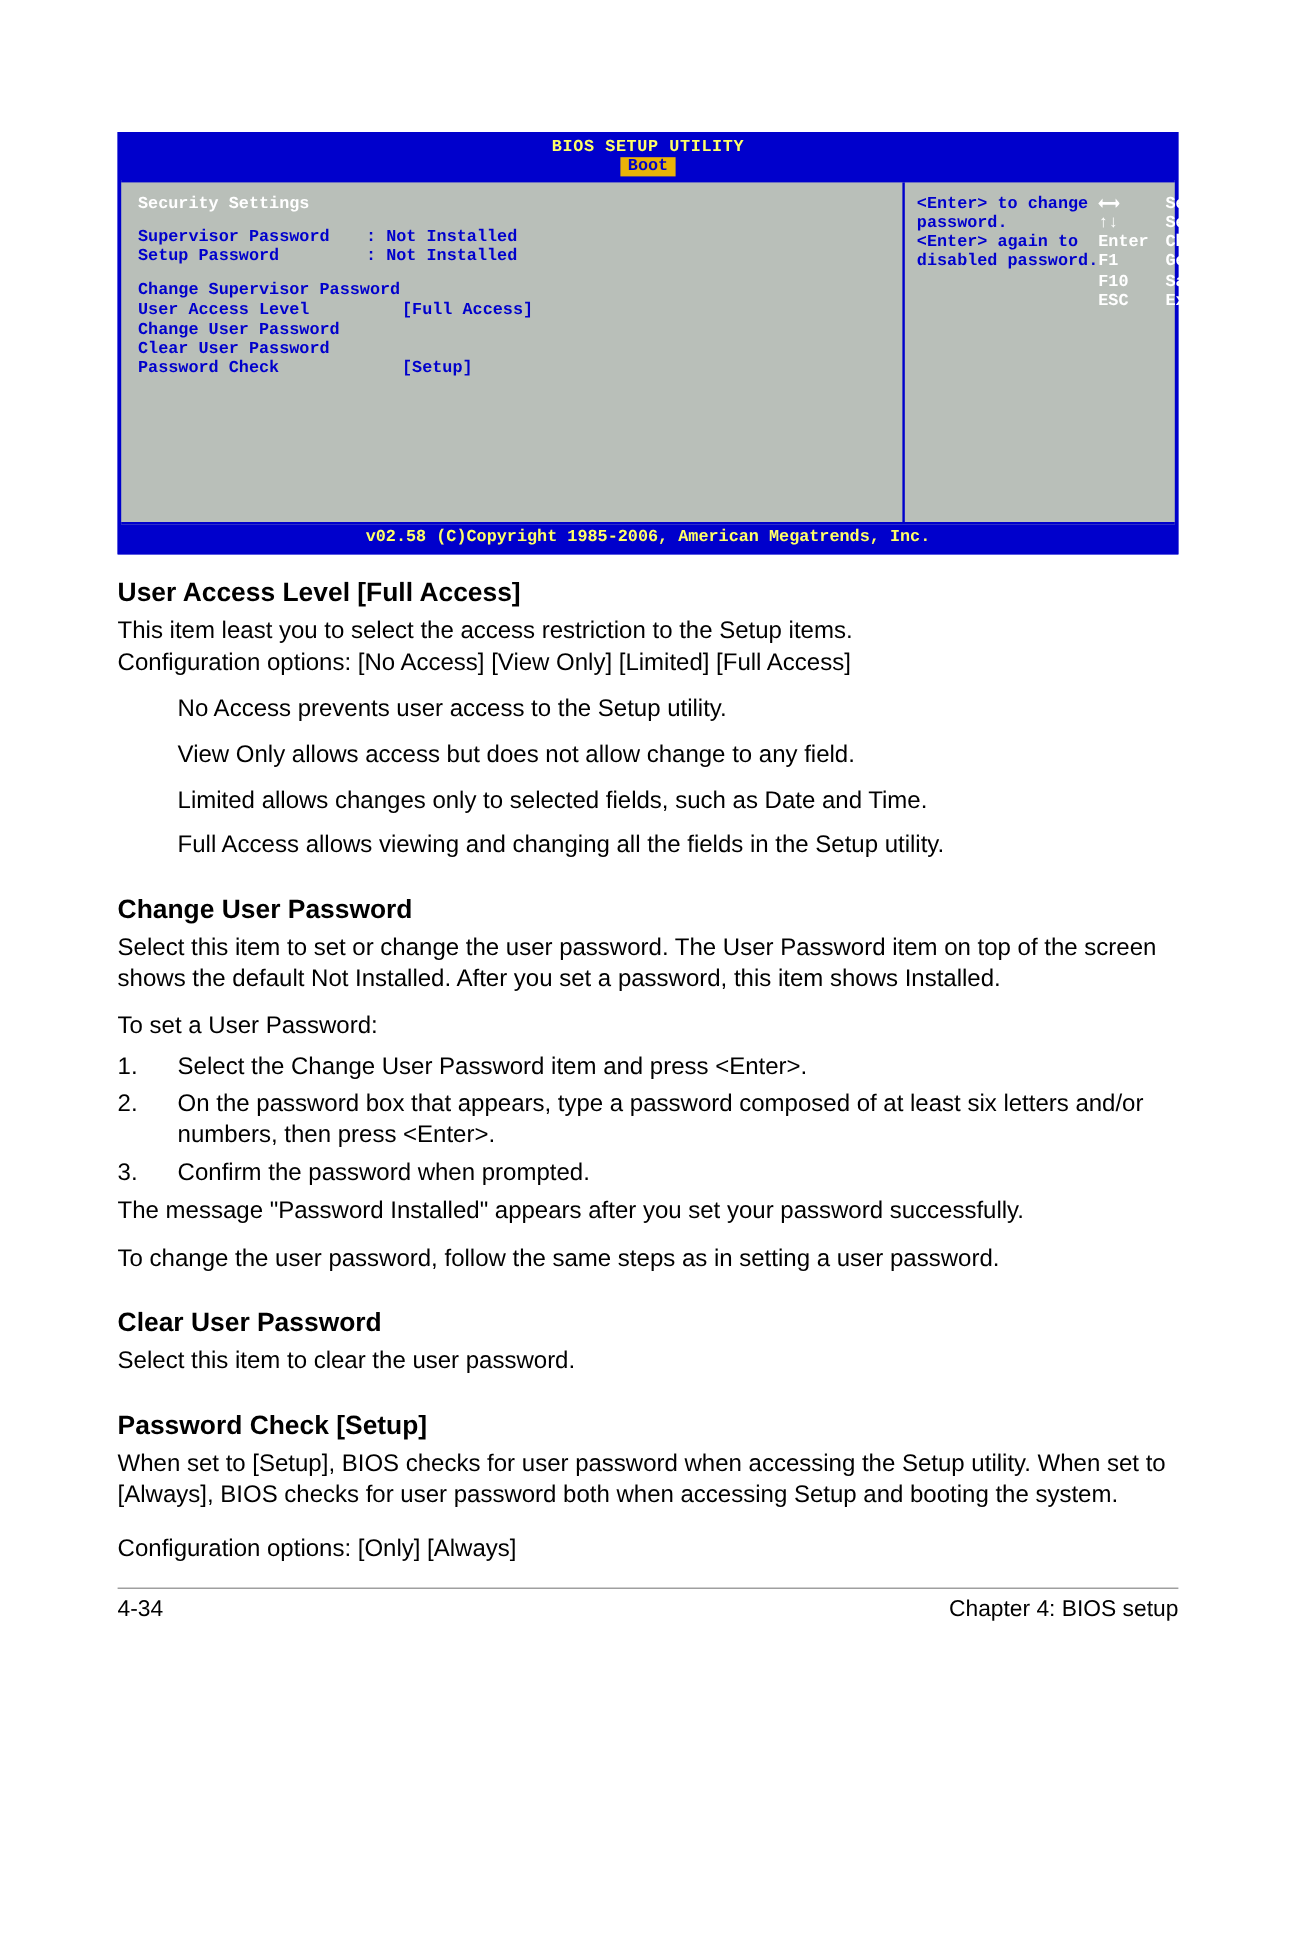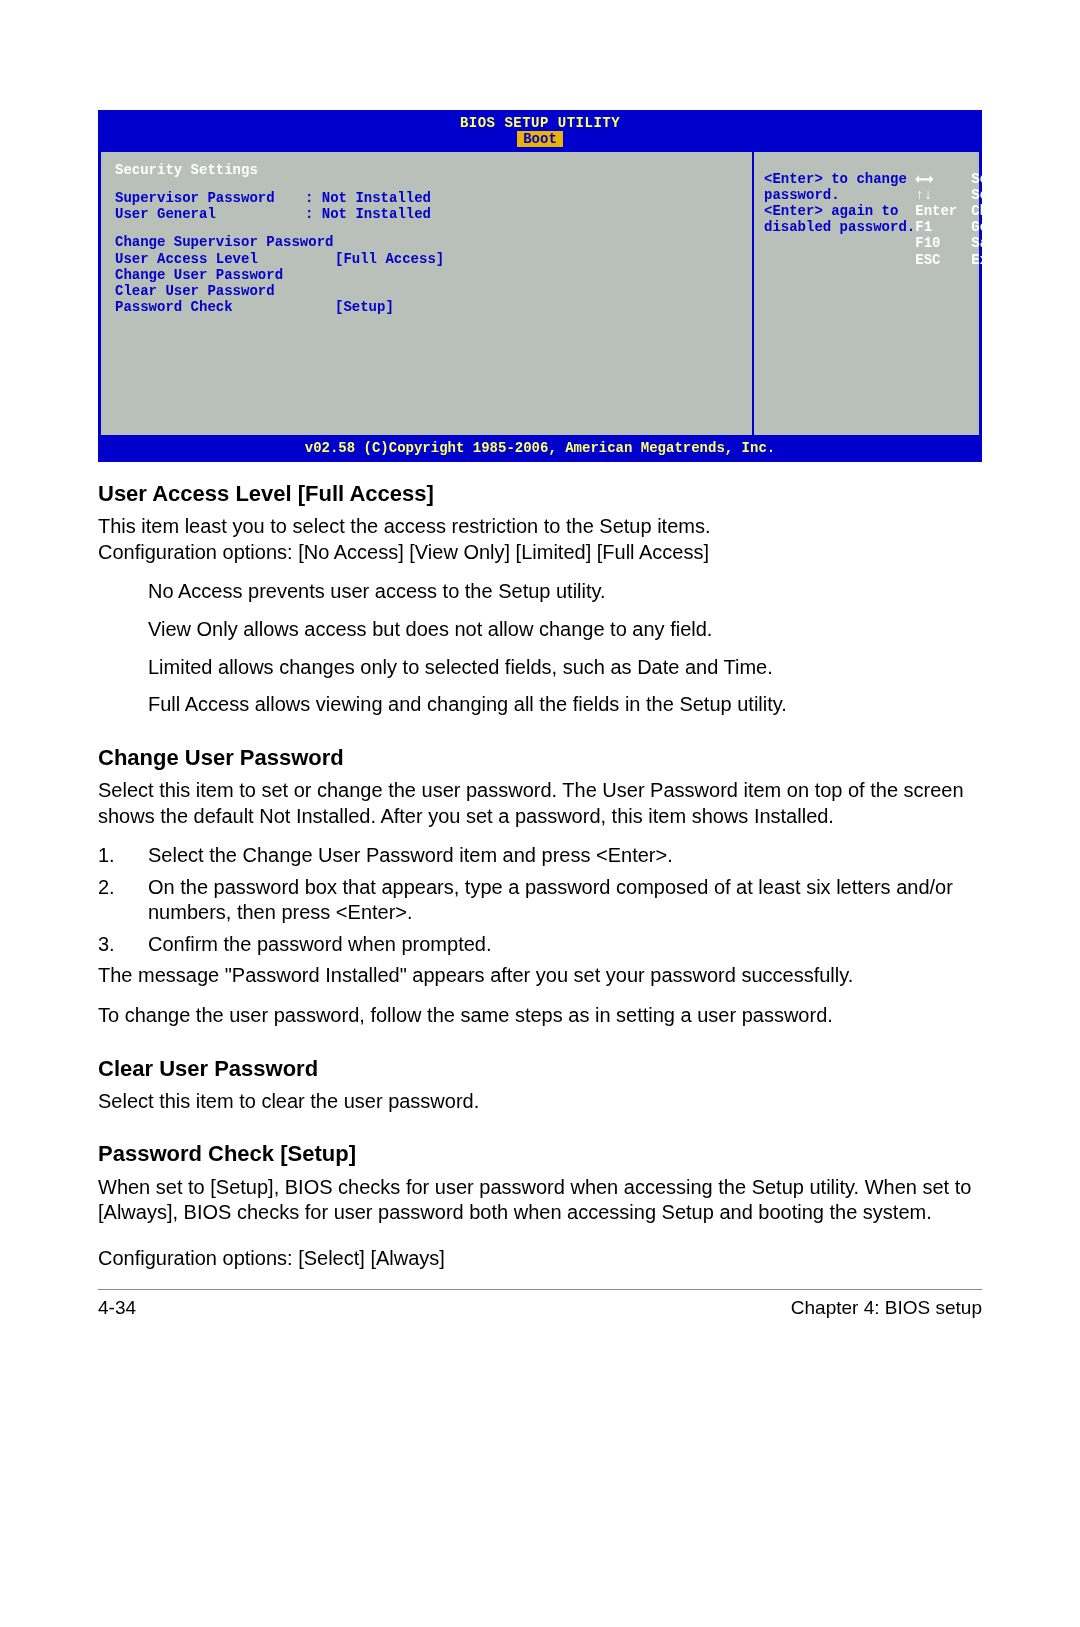--- a/index.html
+++ b/index.html
@@ -38,21 +38,21 @@
     display: inline-block;
     background: #eab308;
     color: #0000cc;
     padding: 0 6px;
   }
   .bios-body {
     display: flex;
     background: #b9bfb9;
     color: #0000cc;
     border: 2px solid #0000cc;
-    border-left: none; border-right: none; align-items: center;
+    border-left: none; border-right: none;
   }
   .bios-left {
     flex: 1;
     padding: 10px 12px 120px 14px;
     border-right: 2px solid #0000cc;
   }
   .bios-right {
     width: 225px;
     padding: 10px 10px 10px 10px;
     display: flex;
@@ -107,21 +107,21 @@
   <div class="bios">
     <div class="bios-titlebar">BIOS SETUP UTILITY</div>
     <div class="bios-tabbar">
       <span class="bios-tab">Boot</span>
     </div>
     <div class="bios-body">
       <div class="bios-left">
         <div class="bios-row bios-white">Security Settings</div>
         <div class="bios-sep"></div>
         <div class="bios-row"><span style="display:inline-block;width:190px">Supervisor Password</span><span>: Not Installed</span></div>
-        <div class="bios-row"><span style="display:inline-block;width:190px">User General</span><span>: Not Installed</span></div>
+        <div class="bios-row"><span style="display:inline-block;width:190px">Setup Password</span><span>: Not Installed</span></div>
         <div class="bios-sep"></div>
         <div class="bios-row"><span style="display:inline-block;width:220px">Change Supervisor Password</span><span></span></div>
         <div class="bios-row"><span style="display:inline-block;width:220px">User Access Level</span><span>[Full Access]</span></div>
         <div class="bios-row"><span style="display:inline-block;width:220px">Change User Password</span><span></span></div>
         <div class="bios-row"><span style="display:inline-block;width:220px">Clear User Password</span><span></span></div>
         <div class="bios-row"><span style="display:inline-block;width:220px">Password Check</span><span>[Setup]</span></div>
       </div>
       <div class="bios-right">
         <div class="bios-help-top">
           <div class="bios-row">&lt;Enter&gt; to change</div>
@@ -150,20 +150,21 @@
     </div>
     <div class="indent-list">
       <div class="p">No Access prevents user access to the Setup utility.</div>
       <div class="p">View Only allows access but does not allow change to any field.</div>
       <div class="p">Limited allows changes only to selected fields, such as Date and Time.</div>
       <div class="p">Full Access allows viewing and changing all the fields in the Setup utility.</div>
     </div>
 
     <div class="h">Change User Password</div>
     <div class="p">Select this item to set or change the user password. The User Password item on top of the screen shows the default Not Installed. After you set a password, this item shows Installed.</div>
+    <div class="p" style="margin-bottom:8px">To set a User Password:</div>
     <ol class="steps">
       <li>
           <span class="num">1.</span>
           <span class="txt">Select the Change User Password item and press &lt;Enter&gt;.</span>
         </li>
       <li>
           <span class="num">2.</span>
           <span class="txt">On the password box that appears, type a password composed of at least six letters and/or numbers, then press &lt;Enter&gt;.</span>
         </li>
       <li>
@@ -172,21 +173,21 @@
         </li>
     </ol>
     <div class="p">The message "Password Installed" appears after you set your password successfully.</div>
     <div class="p">To change the user password, follow the same steps as in setting a user password.</div>
 
     <div class="h">Clear User Password</div>
     <div class="p">Select this item to clear the user password.</div>
 
     <div class="h">Password Check [Setup]</div>
     <div class="p" style="margin-bottom:20px">When set to [Setup], BIOS checks for user password when accessing the Setup utility. When set to [Always], BIOS checks for user password both when accessing Setup and booting the system.</div>
-    <div class="p">Configuration options: [Select] [Always]</div>
+    <div class="p">Configuration options: [Only] [Always]</div>
 
     <div class="footer-rule">
       <span>4-34</span>
       <span>Chapter 4: BIOS setup</span>
     </div>
   </div>
 
 </div>
 
 </body></html>

